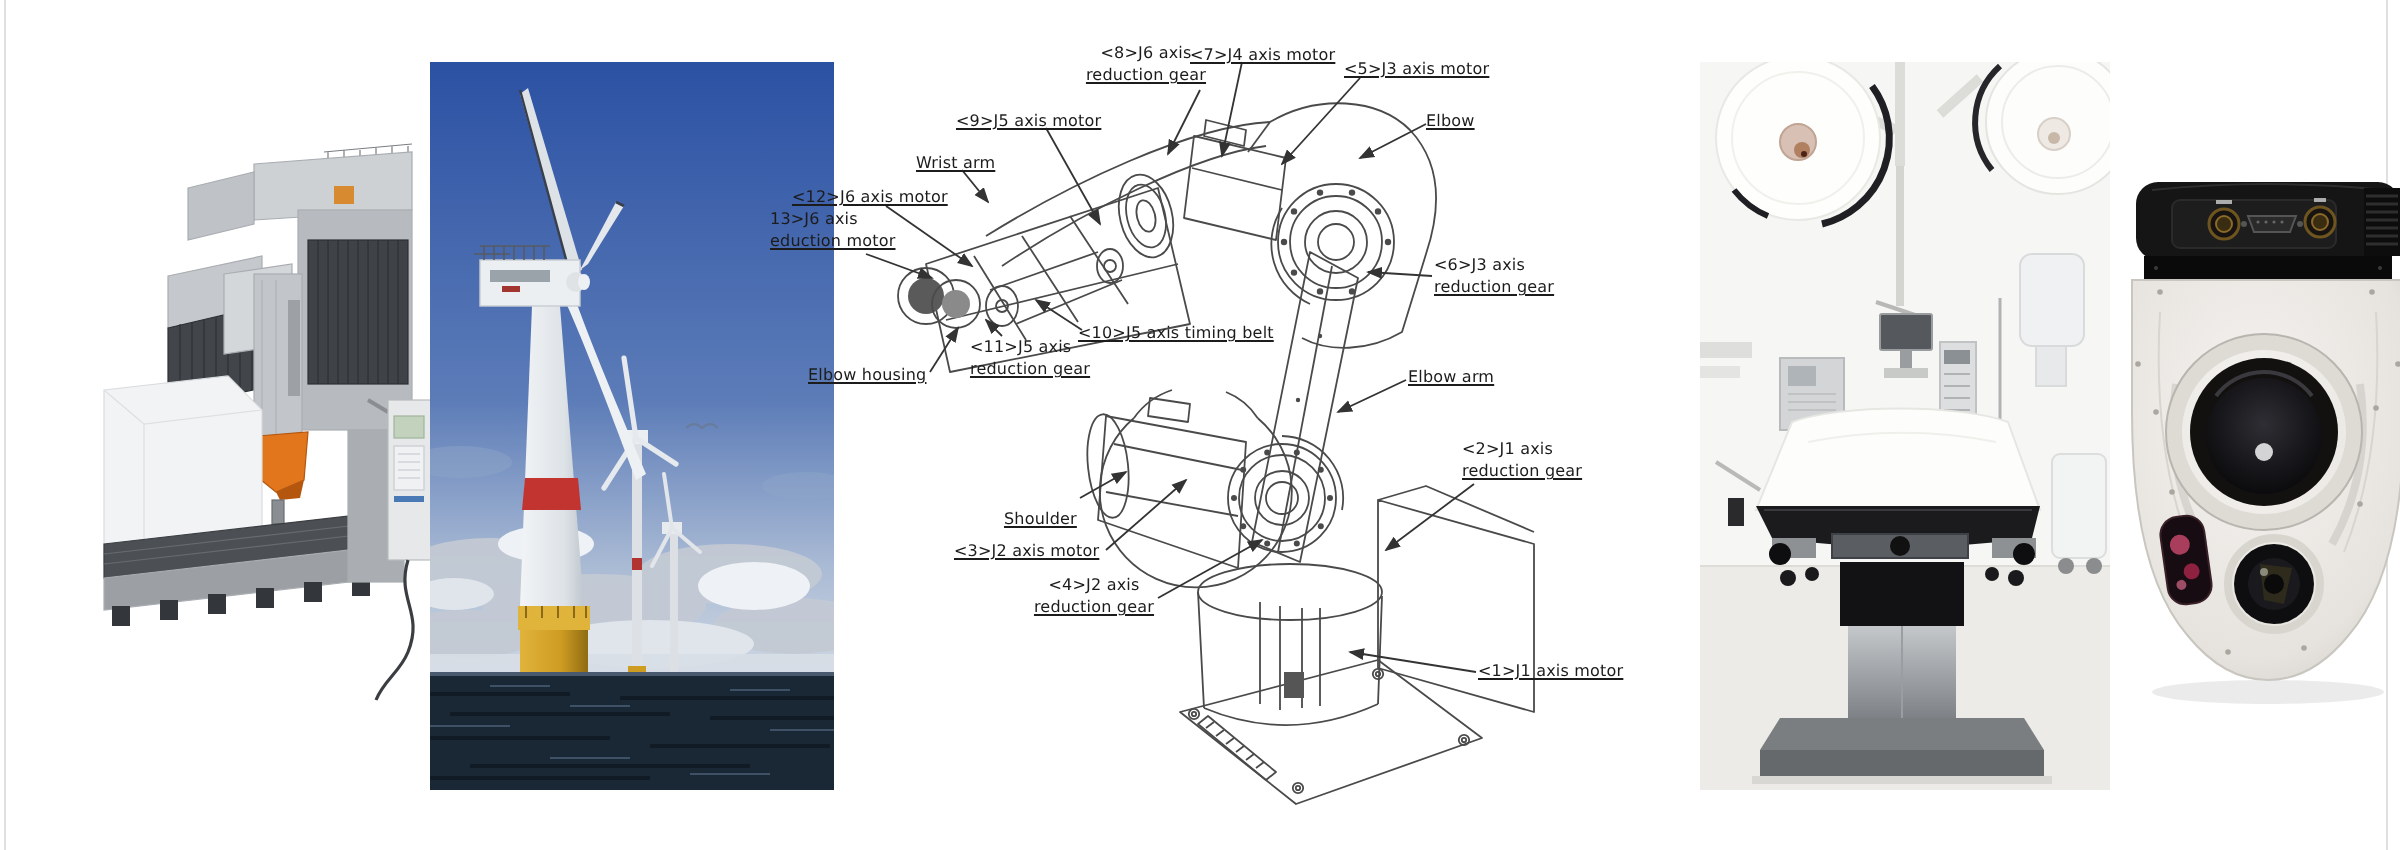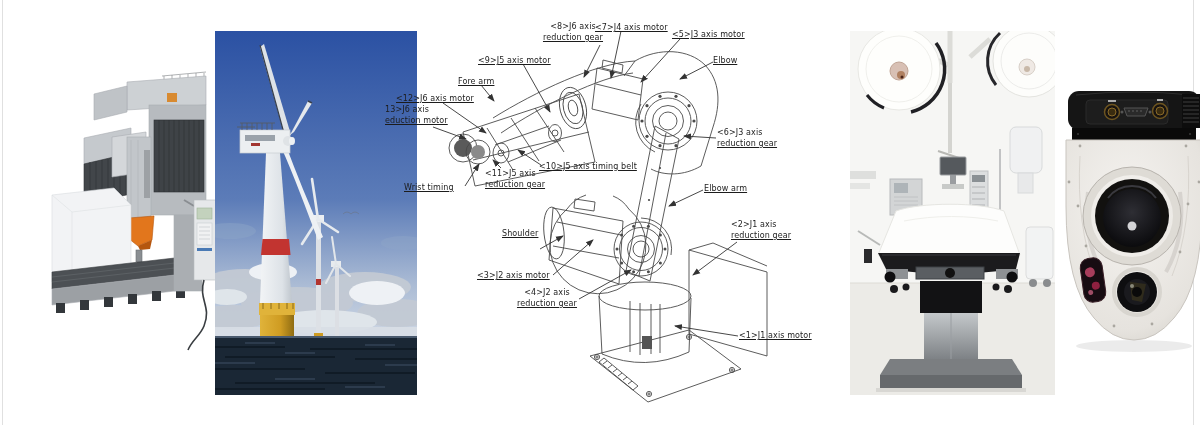--- a/index.html
+++ b/index.html
@@ -329,47 +329,47 @@
     <div class="lbl" style="left:289px;top:29px">
       <span class="ln ul">&lt;5&gt;J3 axis motor</span>
     </div>
     <div class="lbl" style="left:95px;top:55px">
       <span class="ln ul">&lt;9&gt;J5 axis motor</span>
     </div>
     <div class="lbl" style="left:330px;top:55px">
       <span class="ln ul">Elbow</span>
     </div>
     <div class="lbl" style="left:75px;top:76px">
-      <span class="ln ul">Fore arm</span>
+      <span class="ln ul">Wrist arm</span>
     </div>
     <div class="lbl" style="left:13px;top:93px">
       <span class="ln ul">&lt;12&gt;J6 axis motor</span>
     </div>
     <div class="lbl" style="left:2px;top:104px">
       <span class="ln">13&gt;J6 axis</span>
       <span class="ln ul">eduction motor</span>
     </div>
     <div class="lbl" style="left:21px;top:182px">
-      <span class="ln ul">Wrist timing</span>
+      <span class="ln ul">Elbow housing</span>
     </div>
     <div class="lbl" style="left:102px;top:168px;width:64px;text-align:left">
       <span class="ln">&lt;11&gt;J5 axis</span>
       <span class="ln ul">reduction gear</span>
     </div>
     <div class="lbl" style="left:156px;top:161px">
       <span class="ln ul">&lt;10&gt;J5 axis timing belt</span>
     </div>
     <div class="lbl" style="left:334px;top:127px;width:62px;text-align:left">
       <span class="ln">&lt;6&gt;J3 axis</span>
       <span class="ln ul">reduction gear</span>
     </div>
     <div class="lbl" style="left:321px;top:183px">
       <span class="ln ul">Elbow arm</span>
     </div>
-    <div class="lbl" style="left:119px;top:228px">
+    <div class="lbl" style="left:119px;top:254px">
       <span class="ln ul">Shoulder</span>
     </div>
     <div class="lbl" style="left:94px;top:270px">
       <span class="ln ul">&lt;3&gt;J2 axis motor</span>
     </div>
     <div class="lbl" style="left:133px;top:287px;width:62px;text-align:center">
       <span class="ln">&lt;4&gt;J2 axis</span>
       <span class="ln ul">reduction gear</span>
     </div>
     <div class="lbl" style="left:348px;top:219px;width:64px;text-align:left">

